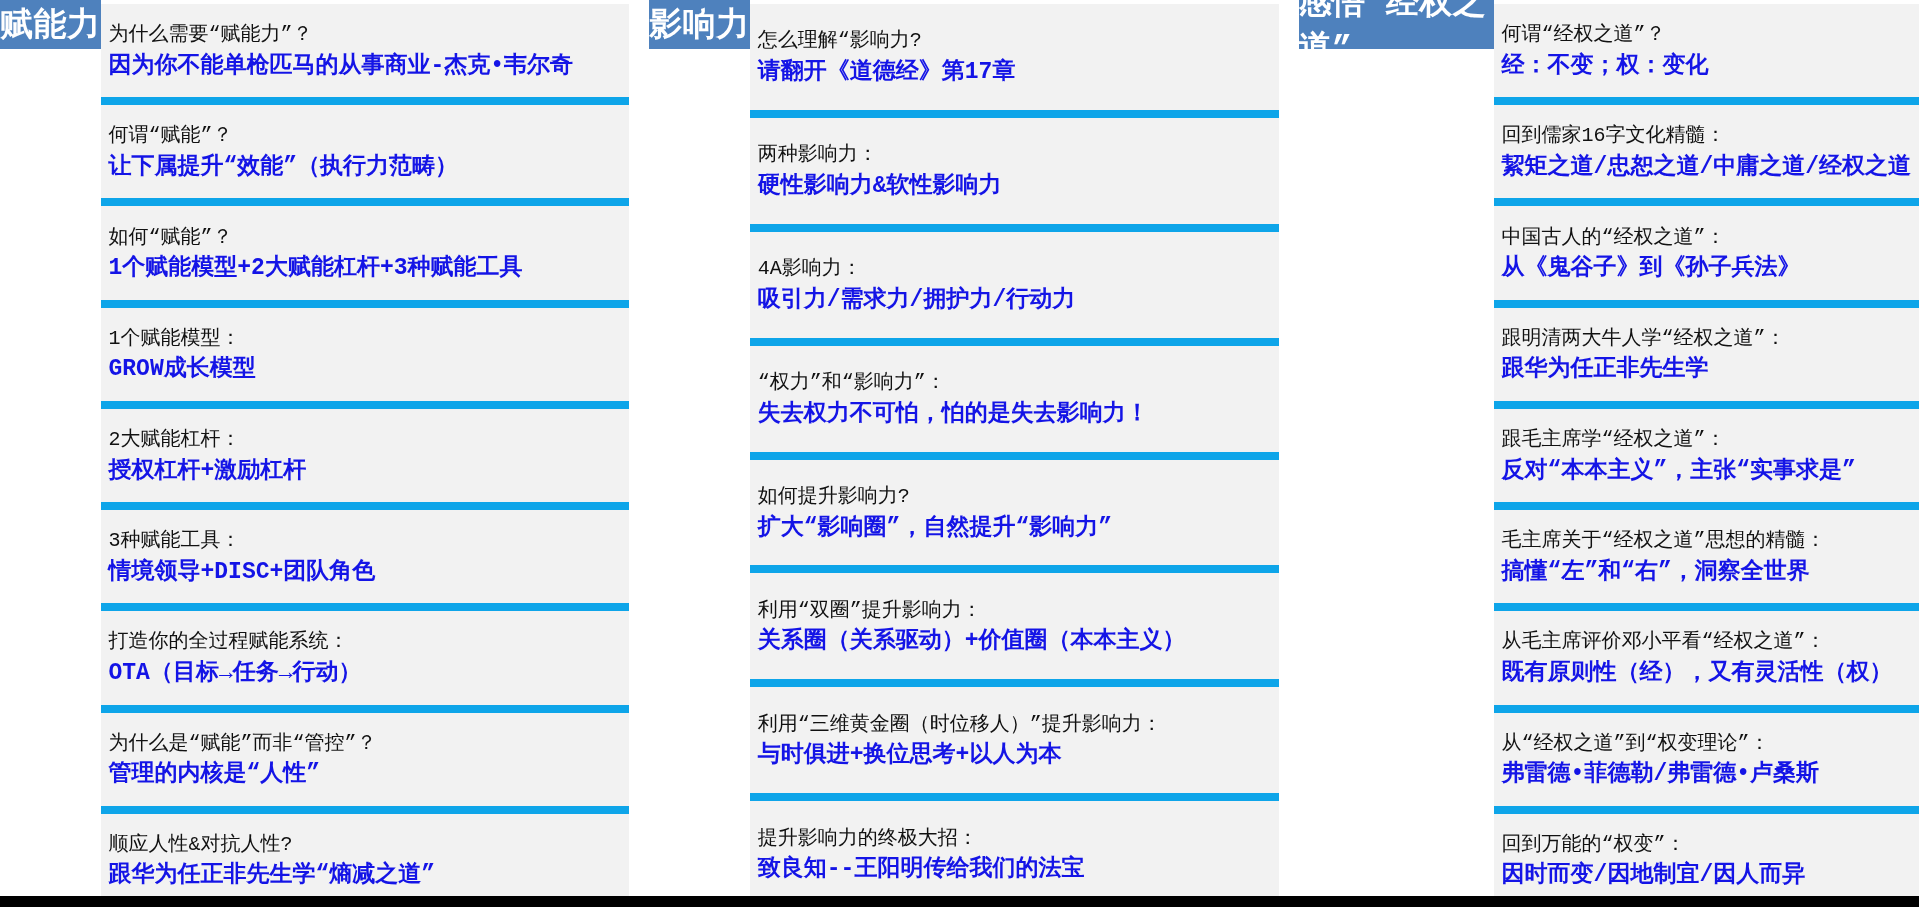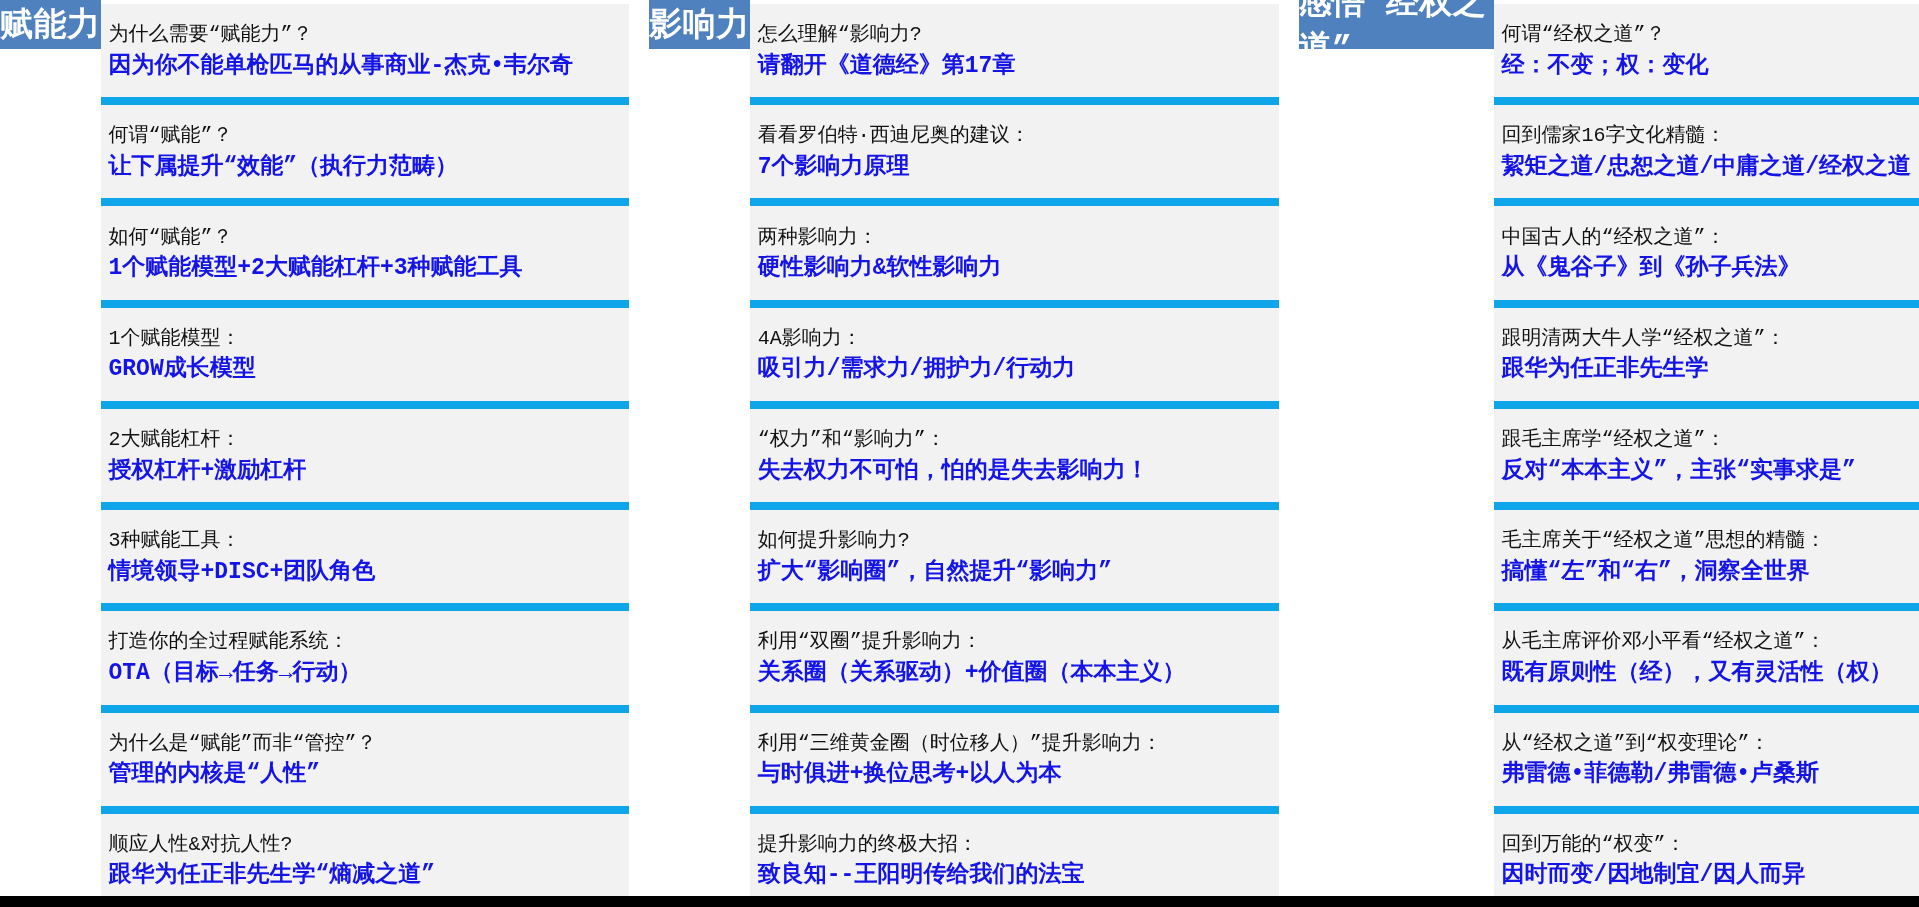--- a/index.html
+++ b/index.html
@@ -139,24 +139,20 @@
   </div>
 
   <div class="column col-1">
     <div class="col-header">影响力</div>
     <div class="col-body">
       <div class="cell">
         <div class="cell-q">怎么理解“影响力?</div>
         <div class="cell-a">请翻开《道德经》第17章</div>
       </div>
       <div class="cell">
-        <div class="cell-q">看看罗伯特·西迪尼奥的建议：</div>
-        <div class="cell-a">7个影响力原理</div>
-      </div>
-      <div class="cell">
         <div class="cell-q">两种影响力：</div>
         <div class="cell-a">硬性影响力&amp;软性影响力</div>
       </div>
       <div class="cell">
         <div class="cell-q">4A影响力：</div>
         <div class="cell-a">吸引力/需求力/拥护力/行动力</div>
       </div>
       <div class="cell">
         <div class="cell-q">“权力”和“影响力”：</div>
         <div class="cell-a">失去权力不可怕，怕的是失去影响力！</div>

